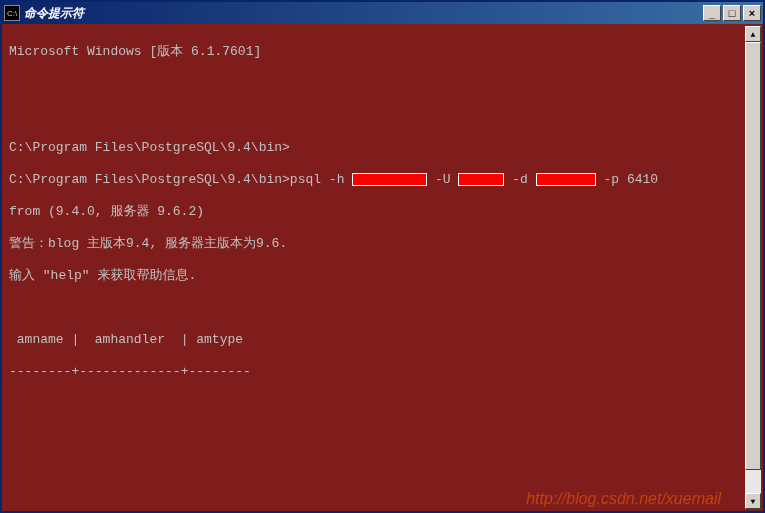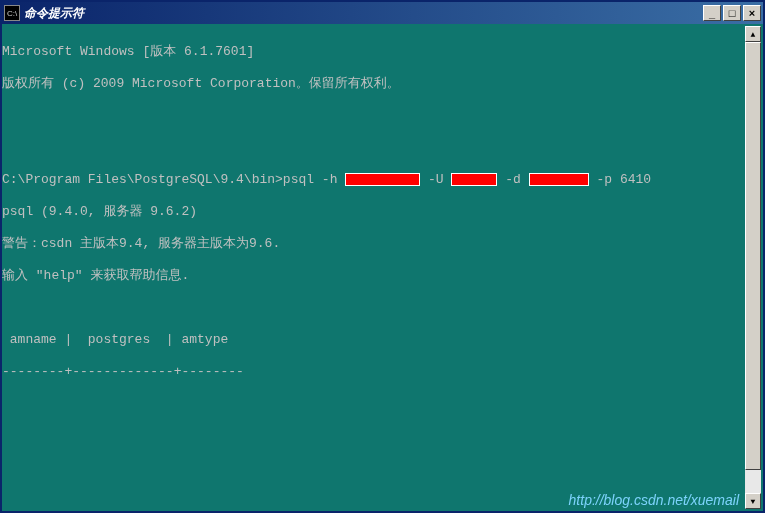--- a/index.html
+++ b/index.html
@@ -55,26 +55,26 @@
   display: flex;
   align-items: center;
   justify-content: center;
   color: #000;
   font-size: 11px;
   font-weight: bold;
   cursor: pointer;
   font-family: "Marlett", Arial, sans-serif;
 }
 .terminal {
-  background: #0f766e;
+  background: #7f1d1d;
   color: #c0c0c0;
   font-family: "NSimSun", "SimSun", "Consolas", "Courier New", monospace;
   font-size: 13px;
   line-height: 16px;
-  padding: 4px 0;
+  padding: 4px 7px;
   height: calc(100% - 22px);
   overflow-y: auto;
   position: relative;
   white-space: pre;
 }
 .scrollbar {
   position: absolute;
   right: 2px;
   top: 24px;
   bottom: 2px;
@@ -121,23 +121,23 @@
   vertical-align: middle;
 }
 .r1 { width: 90px; }
 .r2 { width: 75px; }
 .r3 { width: 46px; }
 .r4 { width: 60px; }
 .line { white-space: pre; min-height: 16px; }
 .watermark {
   position: absolute;
   bottom: 3px;
-  right: 24px;
-  color: #7dd3fc;
-  font-size: 14px;
+  right: 42px;
+  color: #c2410c;
+  font-size: 16px;
   font-style: italic;
   font-family: Arial, sans-serif;
 }
 </style>
 </head>
 <body>
 
 <div class="window">
   <div class="titlebar">
     <div class="titlebar-left">
@@ -146,29 +146,29 @@
     </div>
     <div class="ctrl-buttons">
       <div class="ctrl-btn">_</div>
       <div class="ctrl-btn">□</div>
       <div class="ctrl-btn">×</div>
     </div>
   </div>
 
   <div class="terminal">
 <div class="line">Microsoft Windows [版本 6.1.7601]</div>
-<div class="line">版权所有 (c) 2009 Microsoft Corporation。保留所有权利。</div>
 <div class="line"> </div>
 <div class="line"> </div>
+<div class="line">C:\Program Files\PostgreSQL\9.4\bin&gt;</div>
 <div class="line"><span>C:\Program Files\PostgreSQL\9.4\bin&gt;psql -h </span><span class="redact r2"></span><span> -U </span><span class="redact r3"></span><span> -d </span><span class="redact r4"></span><span> -p 6410</span></div>
-<div class="line">psql (9.4.0, 服务器 9.6.2)</div>
-<div class="line">警告：csdn 主版本9.4, 服务器主版本为9.6.</div>
+<div class="line">from (9.4.0, 服务器 9.6.2)</div>
+<div class="line">警告：blog 主版本9.4, 服务器主版本为9.6.</div>
 <div class="line">输入 "help" 来获取帮助信息.</div>
 <div class="line"> </div>
-<div class="line"> amname |  postgres  | amtype</div>
+<div class="line"> amname |  amhandler  | amtype</div>
 <div class="line">--------+-------------+--------</div>
 
 
 
 
 
 
 
 
 

